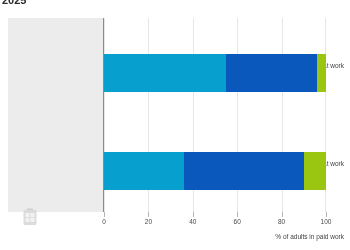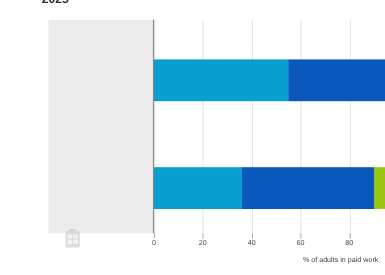--- a/index.html
+++ b/index.html
@@ -12,21 +12,20 @@
     height: 250px;
     overflow: hidden;
     font-family: "Liberation Sans", sans-serif;
     color: #3b3b3b;
     position: relative;
   }
 
   #chart-root {
     position: absolute;
     inset: 0;
-    margin-left: 36px;
   }
 
   
   #chart-title {
     position: absolute;
     left: 2px;
     top: -5px;
     font-size: 11px;
     font-weight: bold;
     color: #2b2b2b;

